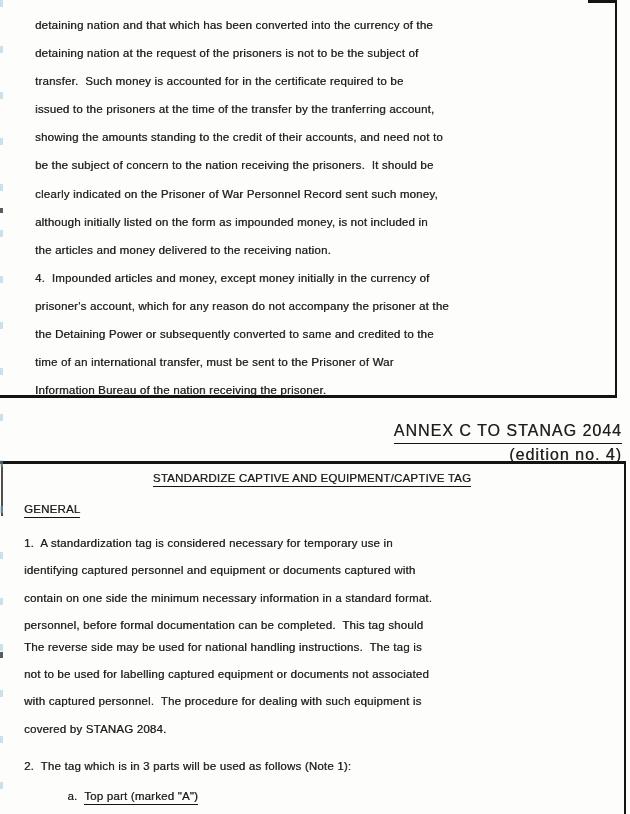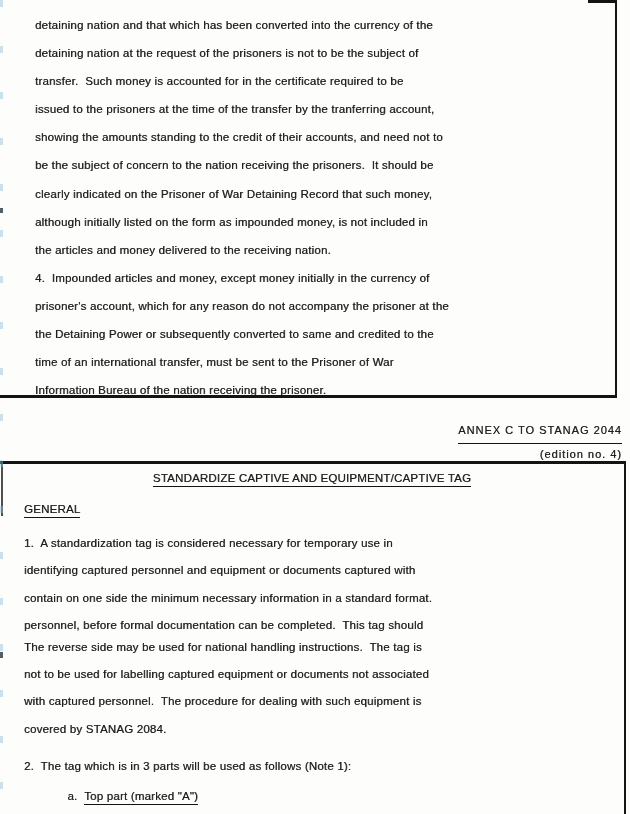--- a/index.html
+++ b/index.html
@@ -27,21 +27,21 @@
     border-right:2px solid var(--rule);
     border-bottom:3px solid var(--rule);
     overflow:hidden;
   }
   .p1-text{position:absolute;top:11px;left:35px;right:12px;}
   .p1-topfrag{position:absolute;top:0;left:588px;width:42px;height:2.5px;background:var(--rule);}
 
   
   .annex{
     position:absolute;top:420px;right:8px;text-align:right;
-    line-height:21px;font-size:11px;letter-spacing:1px;
+    line-height:21px;font-size:16px;letter-spacing:1px;
   }
   .u-head{border-bottom:1.8px solid var(--rule);padding-bottom:1.5px;display:inline-block;}
 
   
   .page2{
     position:absolute;top:461px;left:0;width:624px;height:351px;
     border-top:3px solid var(--rule);
     border-right:2px solid var(--rule);
     overflow:hidden;
   }
@@ -72,21 +72,21 @@
 
   <div class="page1">
     <div class="p1-topfrag"></div>
     <div class="p1-text">
       <div class="tline">detaining nation and that which has been converted into the currency of the</div>
       <div class="tline">detaining nation at the request of the prisoners is not to be the subject of</div>
       <div class="tline">transfer.  Such money is accounted for in the certificate required to be</div>
       <div class="tline">issued to the prisoners at the time of the transfer by the tranferring account,</div>
       <div class="tline">showing the amounts standing to the credit of their accounts, and need not to</div>
       <div class="tline">be the subject of concern to the nation receiving the prisoners.  It should be</div>
-      <div class="tline">clearly indicated on the Prisoner of War Detaining Record that such money,</div>
+      <div class="tline">clearly indicated on the Prisoner of War Personnel Record sent such money,</div>
       <div class="tline">although initially listed on the form as impounded money, is not included in</div>
       <div class="tline">the articles and money delivered to the receiving nation.</div>
       <div class="tline">4.  Impounded articles and money, except money initially in the currency of</div>
       <div class="tline">prisoner's account, which for any reason do not accompany the prisoner at the</div>
       <div class="tline">the Detaining Power or subsequently converted to same and credited to the</div>
       <div class="tline">time of an international transfer, must be sent to the Prisoner of War</div>
       <div class="tline">Information Bureau of the nation receiving the prisoner.</div>
     </div>
   </div>
 

